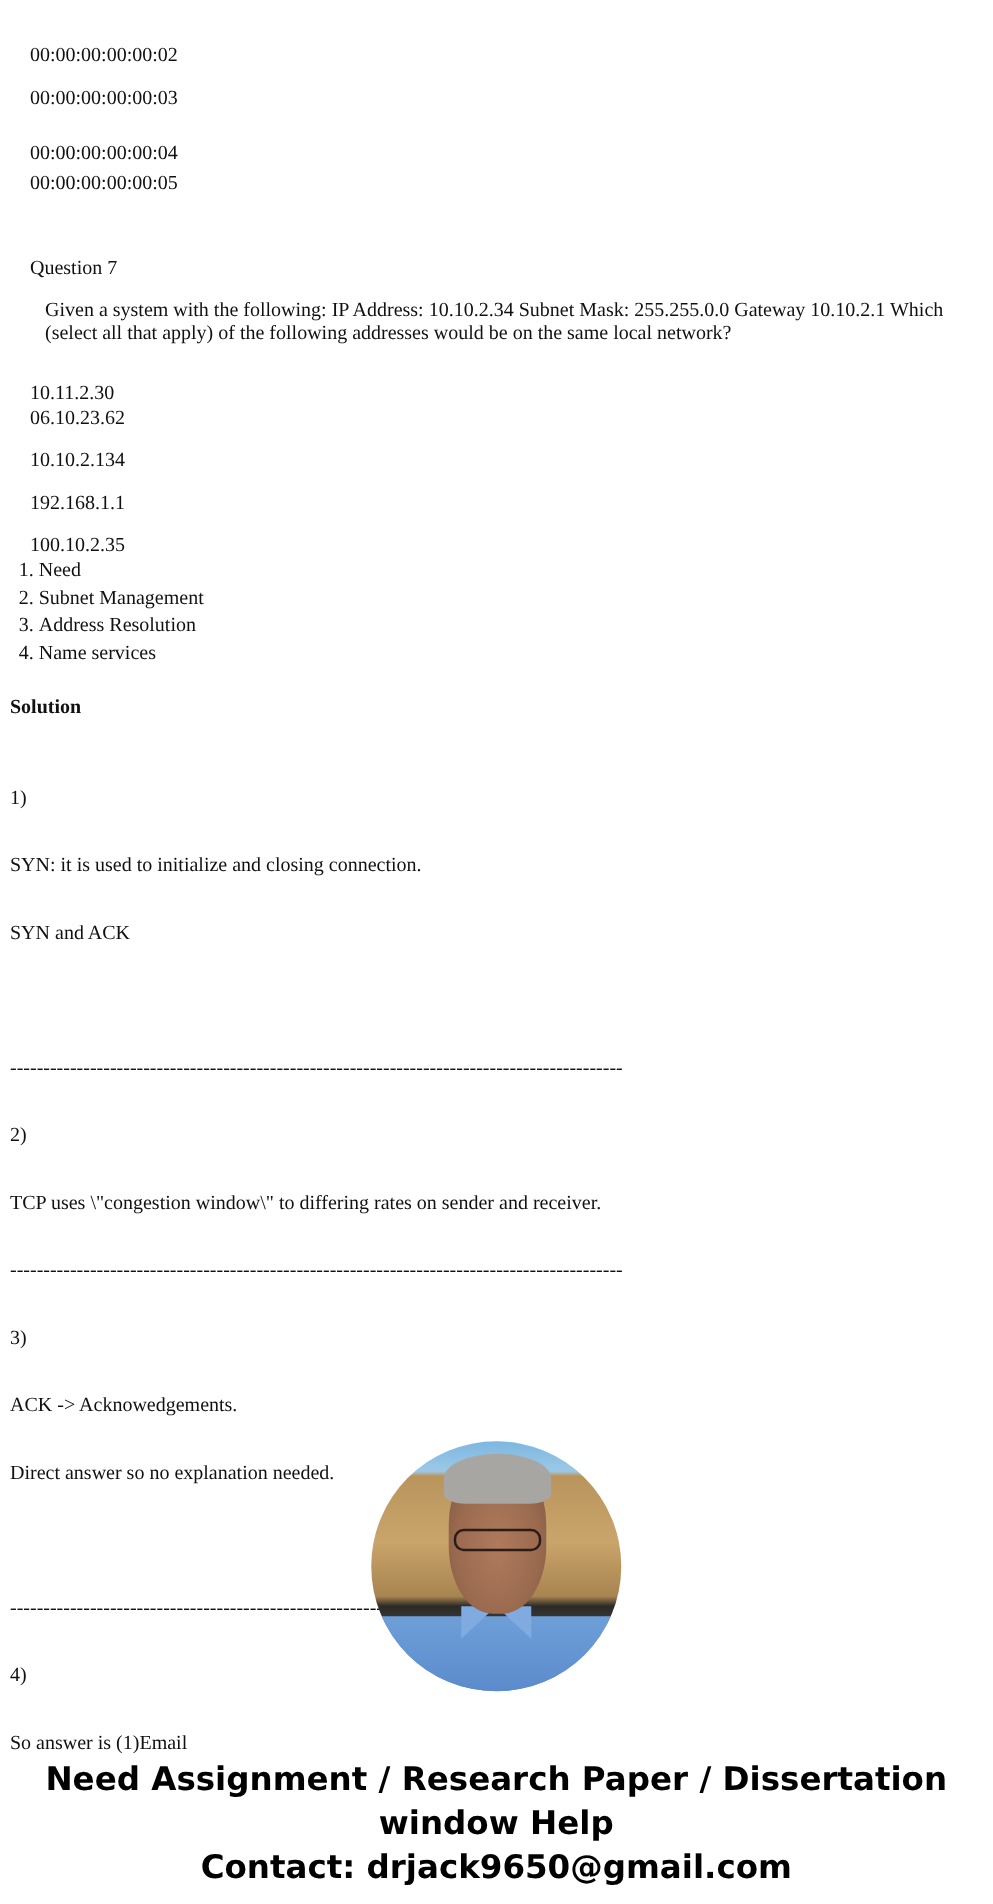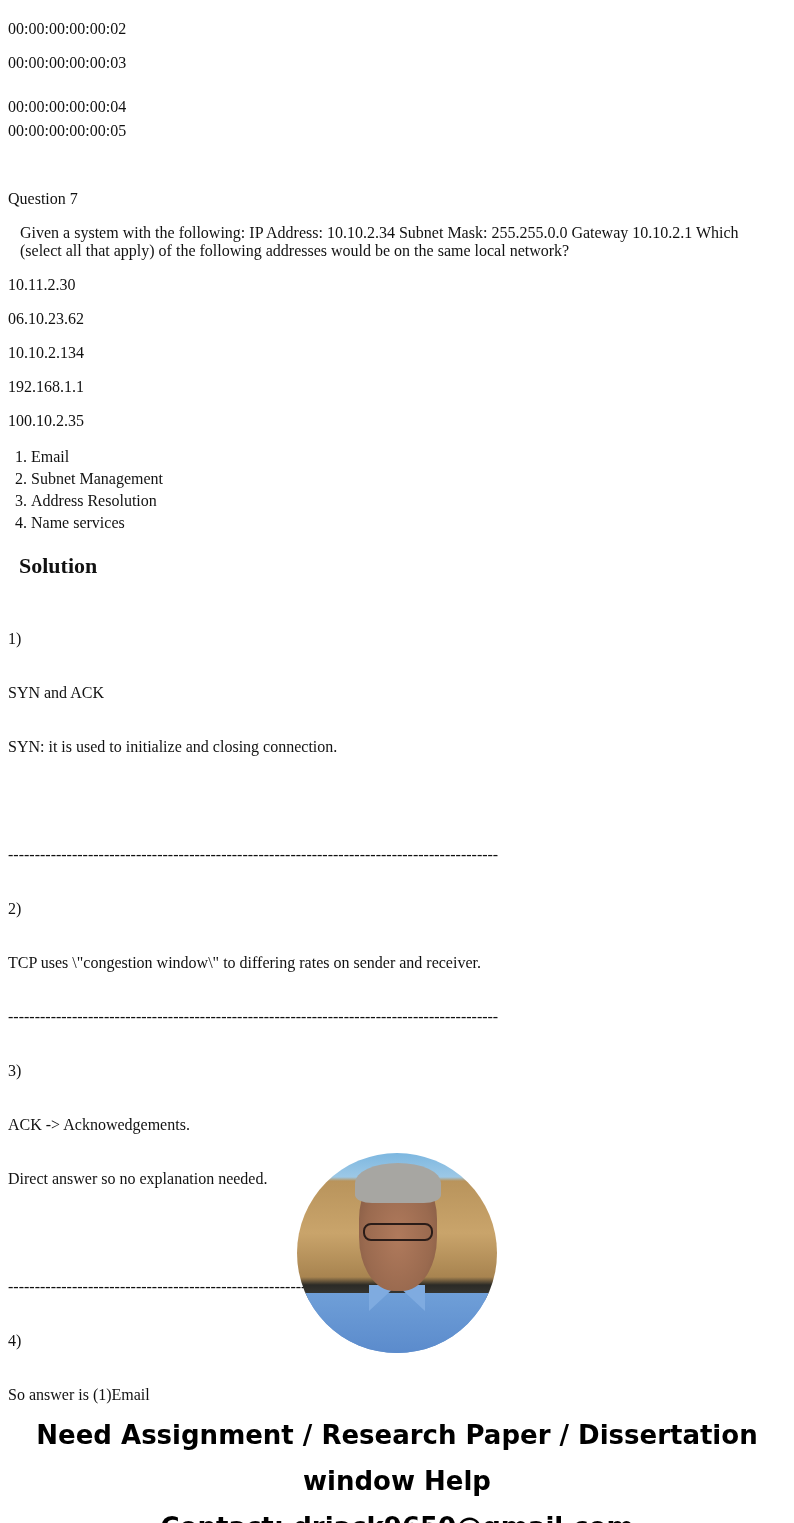--- a/index.html
+++ b/index.html
@@ -5,28 +5,28 @@
   html, body { margin: 0; padding: 0; background: #ffffff; }
   body {
     width: 794px;
     min-height: 1523px;
     font-family: "Liberation Serif", serif;
     font-size: 16px;
     line-height: 18px;
     color: #111111;
     position: relative;
   }
-  .p { margin: 0; padding: 0; }
+  .p { margin: 16px; padding: 0; }
   .opt { position: absolute; left: 8px; }
   .para { position: absolute; left: 20px; right: 14px; }
   ol.services { position: absolute; left: 0; top: 448px; margin: 0; padding-left: 31px; }
   ol.services li { height: 22px; line-height: 18px; }
   h3.solution {
-    position: absolute; left: 19px; top: 555px; margin: 0;
-    font-size: 22px; font-weight: bold; line-height: 22px; text-align: right;
+    position: absolute; left: 8px; top: 555px; margin: 0;
+    font-size: 16px; font-weight: bold; line-height: 22px; text-align: right;
   }
   .sol { position: absolute; left: 8px; top: 594px; white-space: pre; line-height: 18px; }
   .dash { letter-spacing: 0; }
   .avatar {
     position: absolute; left: 297px; top: 1153px; width: 200px; height: 200px;
     border-radius: 50%; overflow: hidden;
     background: linear-gradient(180deg, #7db7e0 0%, #9cc8e6 12%, #b9945c 14%, #c9a46b 40%, #a88450 62%, #2b2a26 66%, #3a3a36 72%, #6f9bd3 74%, #5f8fcc 100%);
   }
   .avatar .face {
     position: absolute; left: 62px; top: 18px; width: 78px; height: 120px;
@@ -49,51 +49,51 @@
     position: absolute; top: 132px; width: 0; height: 0;
     border-top: 26px solid #7fabe0;
   }
   .avatar .collar-l { left: 72px; border-right: 28px solid transparent; }
   .avatar .collar-r { left: 100px; border-left: 28px solid transparent; }
   .cta {
     position: absolute; left: 0; top: 1404px; width: 794px; text-align: center;
     font-family: "DejaVu Sans", sans-serif; font-weight: bold; font-size: 26px;
     line-height: 30px; color: #000000;
   }
-  .cta div { margin: 16px; }
+  .cta div { margin: 5px; }
 </style>
 </head>
 <body>
 
 <p class="p opt" style="top:20px">00:00:00:00:00:02</p>
 <p class="p opt" style="top:54px">00:00:00:00:00:03</p>
 <p class="p opt" style="top:98px">00:00:00:00:00:04</p>
 <p class="p opt" style="top:122px">00:00:00:00:00:05</p>
 
 <p class="p opt" style="top:190px">Question 7</p>
 <p class="p para" style="top:224px">Given a system with the following: IP Address: 10.10.2.34 Subnet Mask: 255.255.0.0 Gateway 10.10.2.1 Which (select all that apply) of the following addresses would be on the same local network?</p>
-<p class="p opt" style="top:276px">10.11.2.30</p>
+<p class="p opt" style="top:290px">10.11.2.30</p>
 <p class="p opt" style="top:310px">06.10.23.62</p>
 <p class="p opt" style="top:344px">10.10.2.134</p>
 <p class="p opt" style="top:378px">192.168.1.1</p>
 <p class="p opt" style="top:412px">100.10.2.35</p>
 
 <ol class="services">
-  <li>Email</li>
+  <li>Need</li>
   <li>Subnet Management</li>
   <li>Address Resolution</li>
   <li>Name services</li>
 </ol>
 
 <h3 class="solution">Solution</h3>
 
 <div class="sol">
   <div>1)</div>
+  <div>SYN: it is used to initialize and closing connection.</div>
   <div>SYN and ACK</div>
-  <div>SYN: it is used to initialize and closing connection.</div>
   <div style="height:18px"></div>
   <div class="dash">--------------------------------------------------------------------------------------------</div>
   <div>2)</div>
   <div>TCP uses \"congestion window\" to differing rates on sender and receiver.</div>
   <div class="dash">--------------------------------------------------------------------------------------------</div>
   <div>3)</div>
   <div>ACK -&gt; Acknowedgements.</div>
   <div>Direct answer so no explanation needed.</div>
   <div style="height:18px"></div>
   <div class="dash">-----------------------------------------------------------------------------------------</div>

